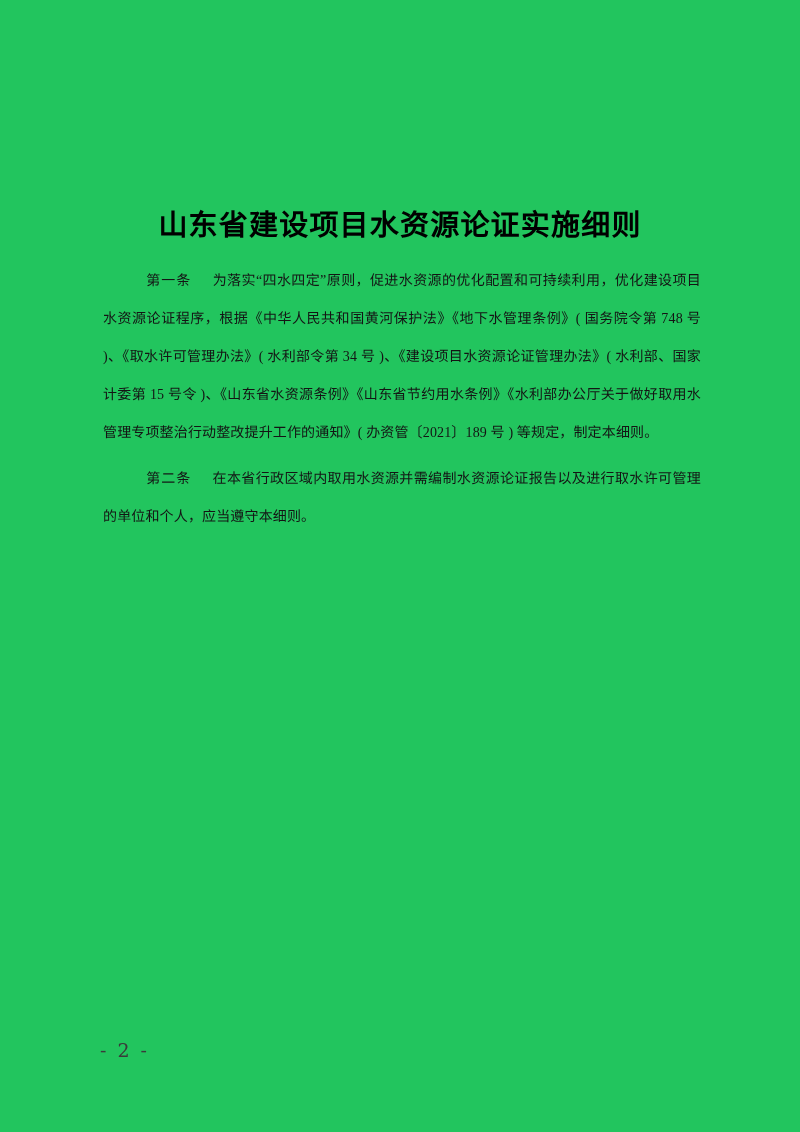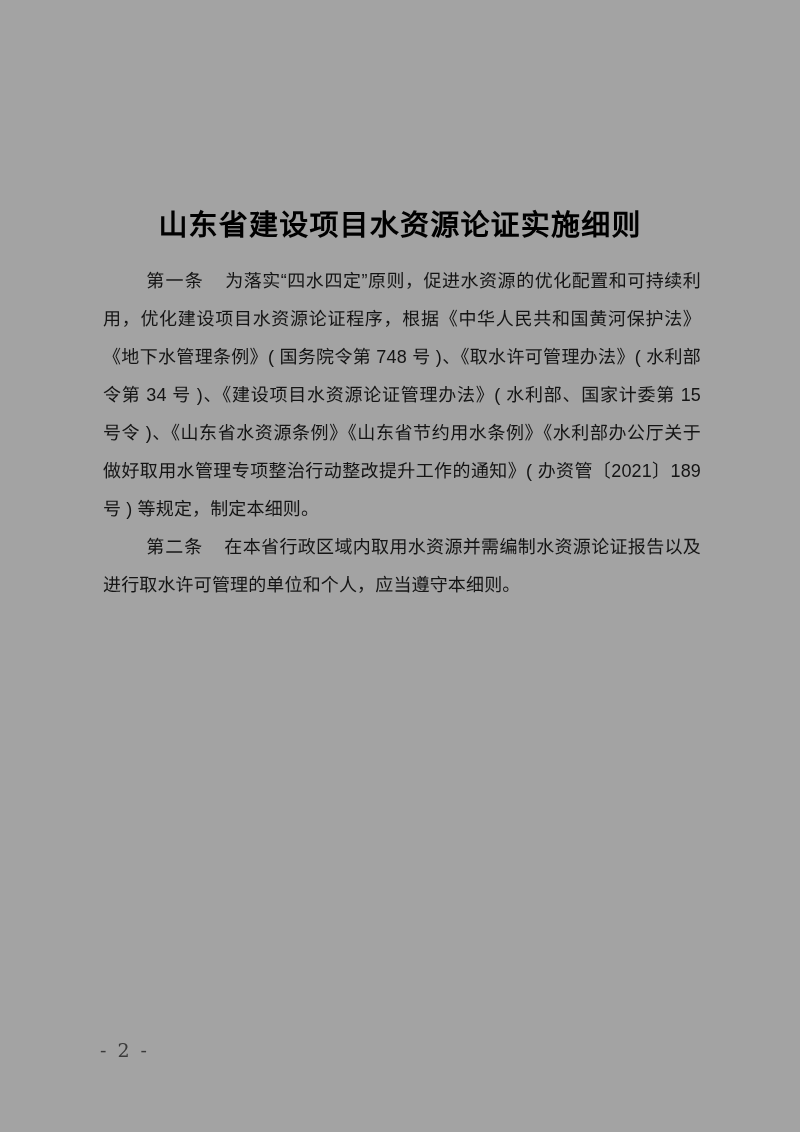--- a/index.html
+++ b/index.html
@@ -10,21 +10,21 @@
   }
   body {
     font-family: "DejaVu Serif", "Liberation Serif", serif;
     color: #1a1a1a;
   }
   .page {
     position: relative;
     width: 800px;
     height: 1132px;
     margin: 0 auto;
-    background: #a3a3a3;
+    background: #22c55e;
     overflow: hidden;
     box-sizing: border-box;
   }
 
   
   .doc-title {
     position: absolute;
     left: 0;
     top: 186px;
     width: 800px;
@@ -40,33 +40,33 @@
 
   
   .body-block {
     position: absolute;
     left: 103px;
     top: 262px;
     width: 598px;
   }
 
   .para {
-    font-family: Liberation Sans, sans-serif;
-    font-size: 18px;
+    font-family: Liberation Serif, serif;
+    font-size: 14px;
     line-height: 38px;
     text-align: justify;
     text-align-last: left;
     text-justify: inter-ideograph;
     letter-spacing: 0.15px;
     margin: 0 0 0 0;
     color: #141414;
     word-break: break-all;
   }
   .para + .para {
-    margin-top: 0px;
+    margin-top: 8px;
   }
   .para .indent {
     display: inline-block;
     width: 43px;
   }
   .para .art-label {
     letter-spacing: 0.8px;
   }
   .para .art-gap {
     display: inline-block;

